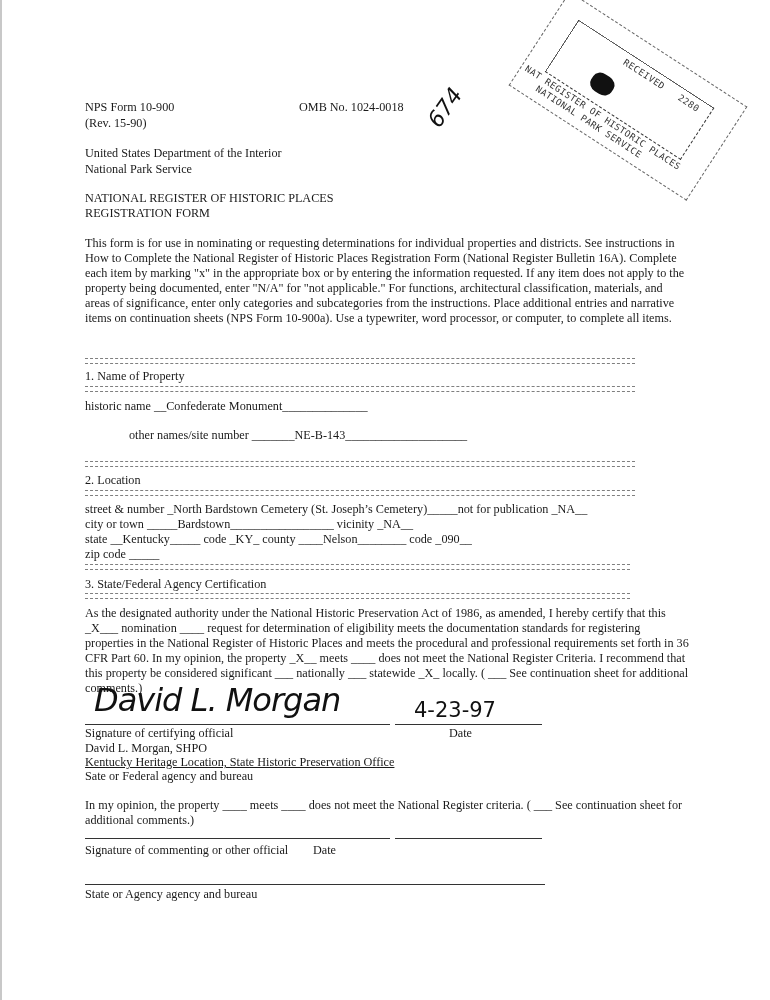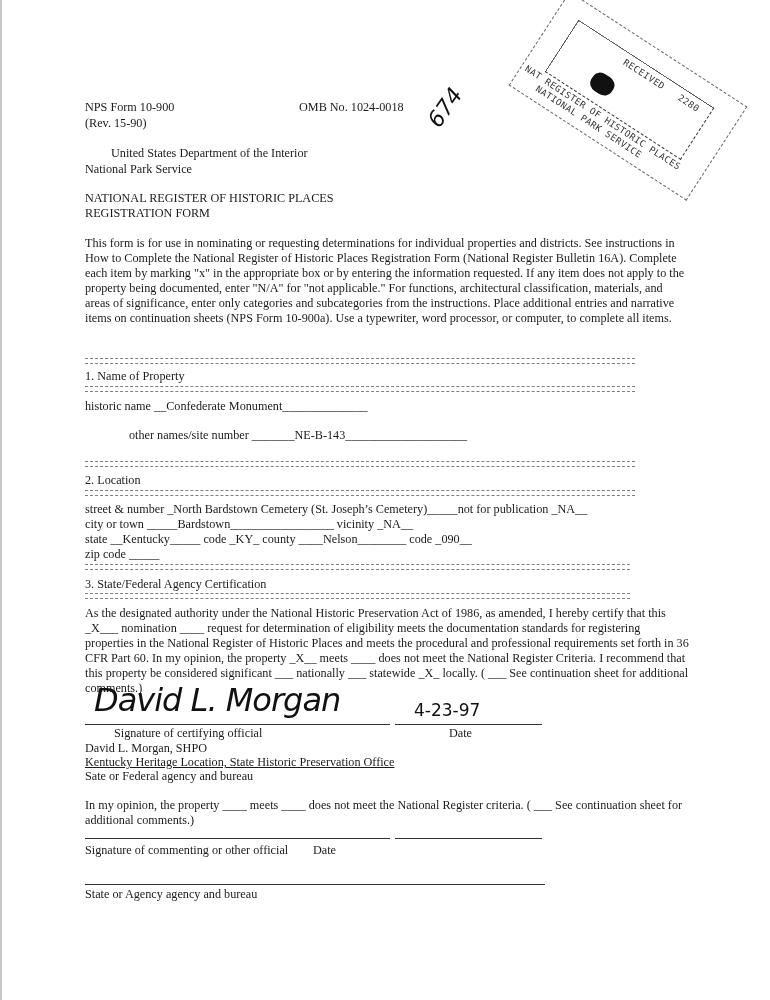--- a/index.html
+++ b/index.html
@@ -31,21 +31,21 @@
   .stamp-blot { position: absolute; left: 42px; top: 30px; width: 24px; height: 20px; background: #111; border-radius: 40%; }
 </style>
 </head>
 <body>
 
 <div class="abs" style="left:83px; top:100px;">NPS Form 10-900</div>
 <div class="abs" style="left:83px; top:116px;">(Rev. 15-90)</div>
 <div class="abs" style="left:297px; top:100px;">OMB No. 1024-0018</div>
 <div class="abs hand" style="left:422px; top:100px; font-size:22px; transform:rotate(-55deg);">674</div>
 
-<div class="abs" style="left:83px; top:146px;margin-left:26px;">United States Department of the Interior</div>
+<div class="abs" style="left:83px; top:146px;">United States Department of the Interior</div>
 <div class="abs" style="left:83px; top:162px;">National Park Service</div>
 <div class="abs" style="left:83px; top:191px;">NATIONAL REGISTER OF HISTORIC PLACES</div>
 <div class="abs" style="left:83px; top:206px;">REGISTRATION FORM</div>
 
 <div class="stamp">
   <div class="stamp-inner">
     <div class="stamp-blot"></div>
     <span class="stamp-text" style="left:60px; top:4px;">RECEIVED</span>
     <span class="stamp-text" style="left:125px; top:4px;">2280</span>
   </div>
@@ -69,24 +69,24 @@
 <div class="abs" style="left:83px; top:532px;">state __Kentucky_____  code _KY_  county ____Nelson________  code _090__</div>
 <div class="abs" style="left:83px; top:547px;">zip code _____</div>
 
 <div class="sep" style="top:564px; width:545px;"></div>
 <div class="abs" style="left:83px; top:577px;">3. State/Federal Agency Certification</div>
 <div class="sep" style="top:593px; width:545px;"></div>
 
 <div class="para" style="top:606px; width:605px;">As the designated authority under the National Historic Preservation Act of 1986, as amended, I hereby certify that this _X___ nomination ____ request for determination of eligibility meets the documentation standards for registering properties in the National Register of Historic Places and meets the procedural and professional requirements set forth in 36 CFR Part 60.  In my opinion, the property _X__ meets ____ does not meet the National Register Criteria. I recommend that this  property be considered significant ___ nationally ___ statewide _X_ locally.  ( ___ See continuation sheet for additional comments.)</div>
 
 <div class="abs hand" style="left:92px; top:693px; font-size:32px; letter-spacing:-1px;">David L. Morgan</div>
-<div class="abs hand" style="left:412px; top:703px; font-size:17px; font-style:normal;">4-23-97</div>
+<div class="abs hand" style="left:412px; top:703px; font-size:21px; font-style:normal;">4-23-97</div>
 <div class="rule" style="left:83px; top:724px; width:305px;"></div>
 <div class="rule" style="left:393px; top:724px; width:147px;"></div>
-<div class="abs" style="left:83px; top:726px;margin-left:29px;">Signature of certifying official</div>
+<div class="abs" style="left:83px; top:726px;">Signature of certifying official</div>
 <div class="abs" style="left:447px; top:726px;">Date</div>
 <div class="abs" style="left:83px; top:741px;">David L. Morgan, SHPO</div>
 <div class="abs uline" style="left:83px; top:755px;">Kentucky Heritage Location, State Historic Preservation Office</div>
 <div class="abs" style="left:83px; top:769px;">Sate or Federal agency and bureau</div>
 
 <div class="para" style="top:798px; width:605px;">In my opinion, the property ____ meets ____ does not meet the National Register criteria. ( ___ See continuation sheet for additional comments.)</div>
 <div class="rule" style="left:83px; top:838px; width:305px;"></div>
 <div class="rule" style="left:393px; top:838px; width:147px;"></div>
 <div class="abs" style="left:83px; top:843px;text-align:center;">Signature of commenting or other official</div>
 <div class="abs" style="left:311px; top:843px;">Date</div>

